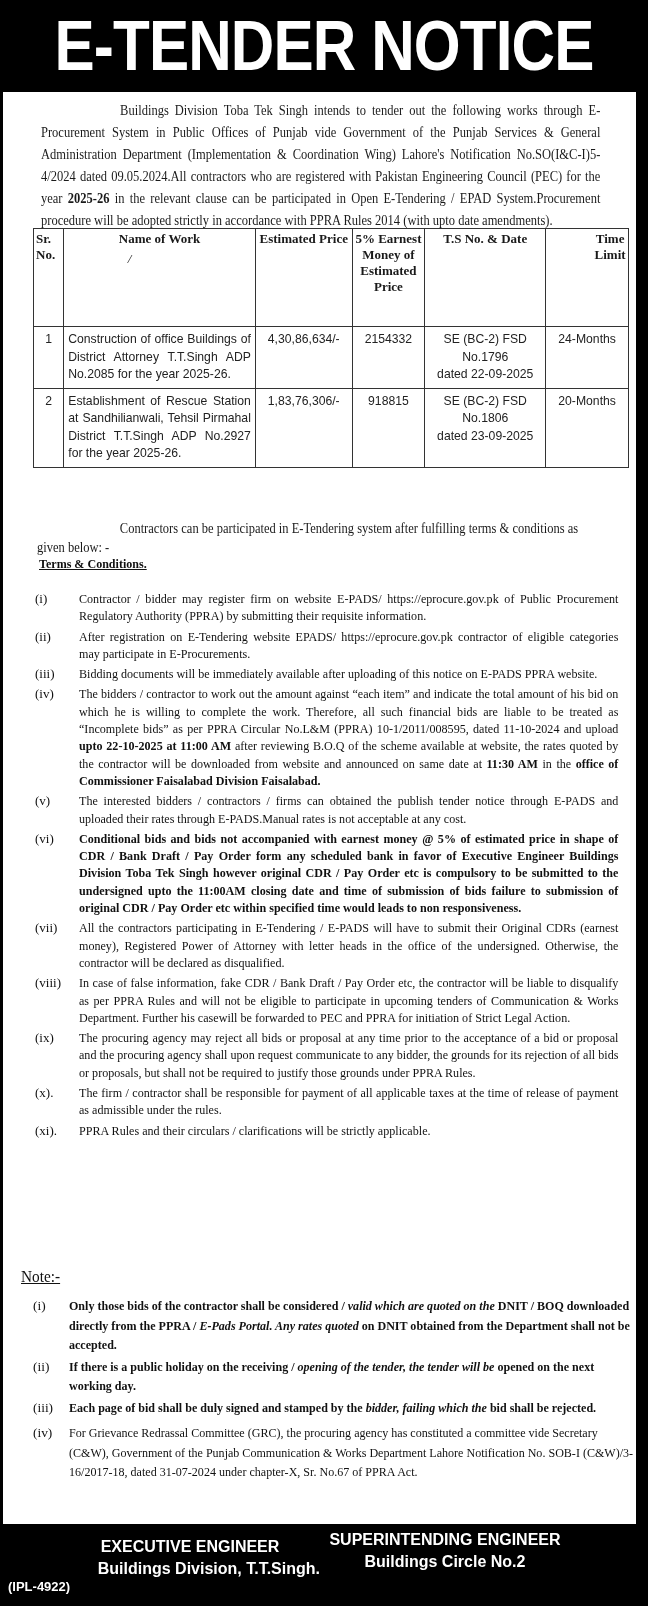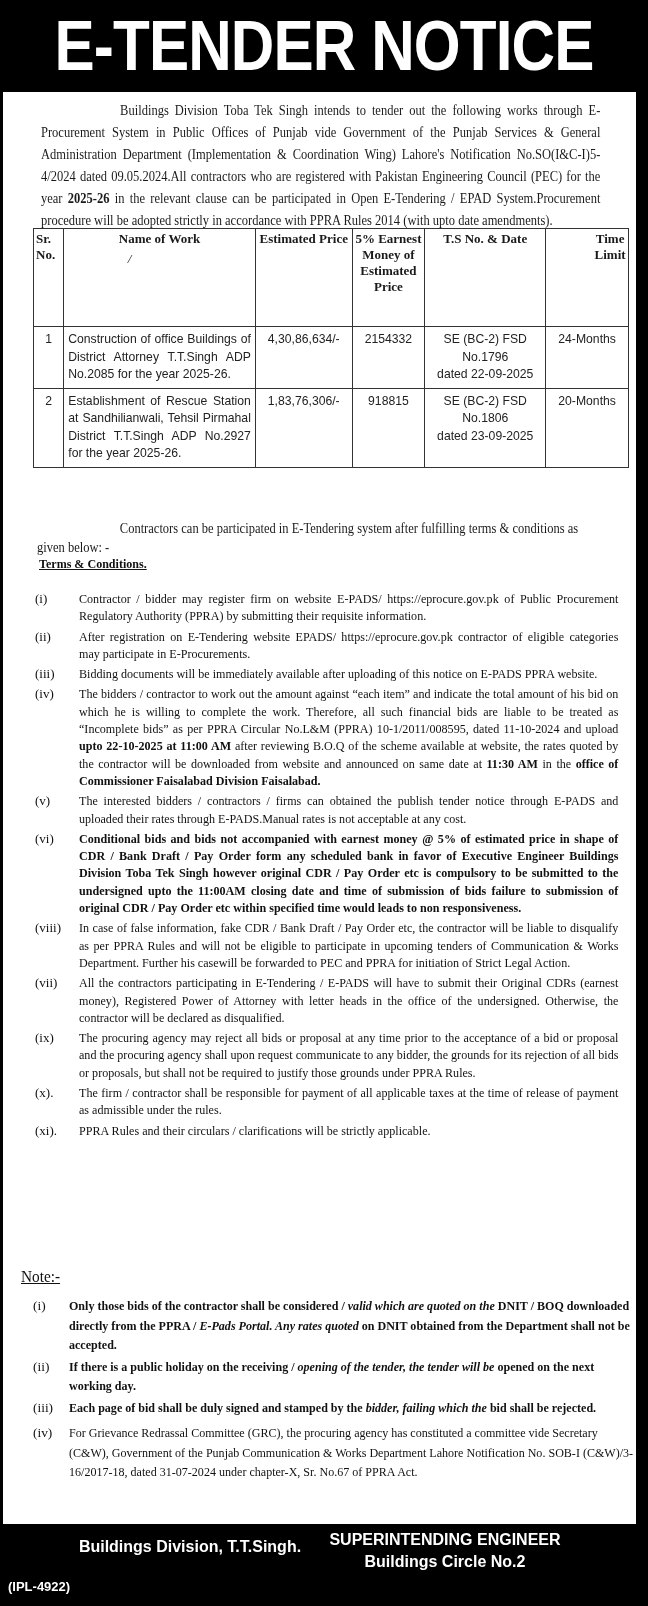--- a/index.html
+++ b/index.html
@@ -79,21 +79,21 @@
   ol.notes li .txt { display: block; transform: scaleX(0.9); transform-origin: left top; width: 630px; }
   ol.notes li i { font-style: italic; }
   ol.notes li.plain .txt { font-weight: normal; }
 
   .footer {
     position: absolute; left: 0; top: 1524px; width: 648px; height: 82px; background: #000;
     color: #fff; font-family: "Liberation Sans", sans-serif; font-weight: bold;
   }
   .sig { position: absolute; text-align: center; font-size: 16px; line-height: 22px; }
   .sig1 { left: 60px; width: 260px; top: 12px; }
-  .sig1 .l2 { font-size: 16px; }
+  .sig1 .l2 { font-size: 16px; text-align: right; }
   .sig2 { left: 315px; width: 260px; top: 5px; }
   .ipl { position: absolute; left: 8px; top: 55px; font-size: 13px; }
   .sig span { display: block; }
 </style>
 </head>
 <body>
 
 <div class="page">
 
   <div class="header">
@@ -173,26 +173,26 @@
         </li>
       <li>
           <span class="num">(v)</span>
           <span class="txt">The interested bidders / contractors / firms can obtained the publish tender notice through E-PADS and uploaded their rates through E-PADS.Manual rates is not acceptable at any cost.</span>
         </li>
       <li class="bold">
           <span class="num">(vi)</span>
           <span class="txt">Conditional bids and bids not accompanied with earnest money @ 5% of estimated price in shape of CDR / Bank Draft / Pay Order form any scheduled bank in favor of Executive Engineer Buildings Division Toba Tek Singh however original CDR / Pay Order etc is compulsory to be submitted to the undersigned upto the 11:00AM closing date and time of submission of bids failure to submission of original CDR / Pay Order etc within specified time would leads to non responsiveness.</span>
         </li>
       <li>
+          <span class="num">(vii)</span>
+          <span class="txt">All the contractors participating in E-Tendering / E-PADS will have to submit their Original CDRs (earnest money), Registered Power of Attorney with letter heads in the office of the undersigned. Otherwise, the contractor will be declared as disqualified.</span>
+        </li>
+      <li>
           <span class="num">(viii)</span>
           <span class="txt">In case of false information, fake CDR / Bank Draft / Pay Order etc, the contractor will be liable to disqualify as per PPRA Rules and will not be eligible to participate in upcoming tenders of Communication &amp; Works Department. Further his casewill be forwarded to PEC and PPRA for initiation of Strict Legal Action.</span>
-        </li>
-      <li>
-          <span class="num">(vii)</span>
-          <span class="txt">All the contractors participating in E-Tendering / E-PADS will have to submit their Original CDRs (earnest money), Registered Power of Attorney with letter heads in the office of the undersigned. Otherwise, the contractor will be declared as disqualified.</span>
         </li>
       <li>
           <span class="num">(ix)</span>
           <span class="txt">The procuring agency may reject all bids or proposal at any time prior to the acceptance of a bid or proposal and the procuring agency shall upon request communicate to any bidder, the grounds for its rejection of all bids or proposals, but shall not be required to justify those grounds under PPRA Rules.</span>
         </li>
       <li>
           <span class="num">(x).</span>
           <span class="txt">The firm / contractor shall be responsible for payment of all applicable taxes at the time of release of payment as admissible under the rules.</span>
         </li>
       <li>
@@ -218,20 +218,21 @@
         </li>
       <li class="plain" style="margin-top:6px;">
           <span class="num">(iv)</span>
           <span class="txt">For Grievance Redrassal Committee (GRC), the procuring agency has constituted a committee vide Secretary (C&amp;W), Government of the Punjab Communication &amp; Works Department Lahore Notification No. SOB-I (C&amp;W)/3-16/2017-18, dated 31-07-2024 under chapter-X, Sr. No.67 of PPRA Act.</span>
         </li>
     </ol>
   </div>
 
   <div class="footer">
     <div class="sig sig1">
+      <span>EXECUTIVE ENGINEER</span>
       <span class="l2">Buildings Division, T.T.Singh.</span>
     </div>
     <div class="sig sig2">
       <span>SUPERINTENDING ENGINEER</span>
       <span>Buildings Circle No.2</span>
     </div>
     <div class="ipl">(IPL-4922)</div>
   </div>
 
 </div>

